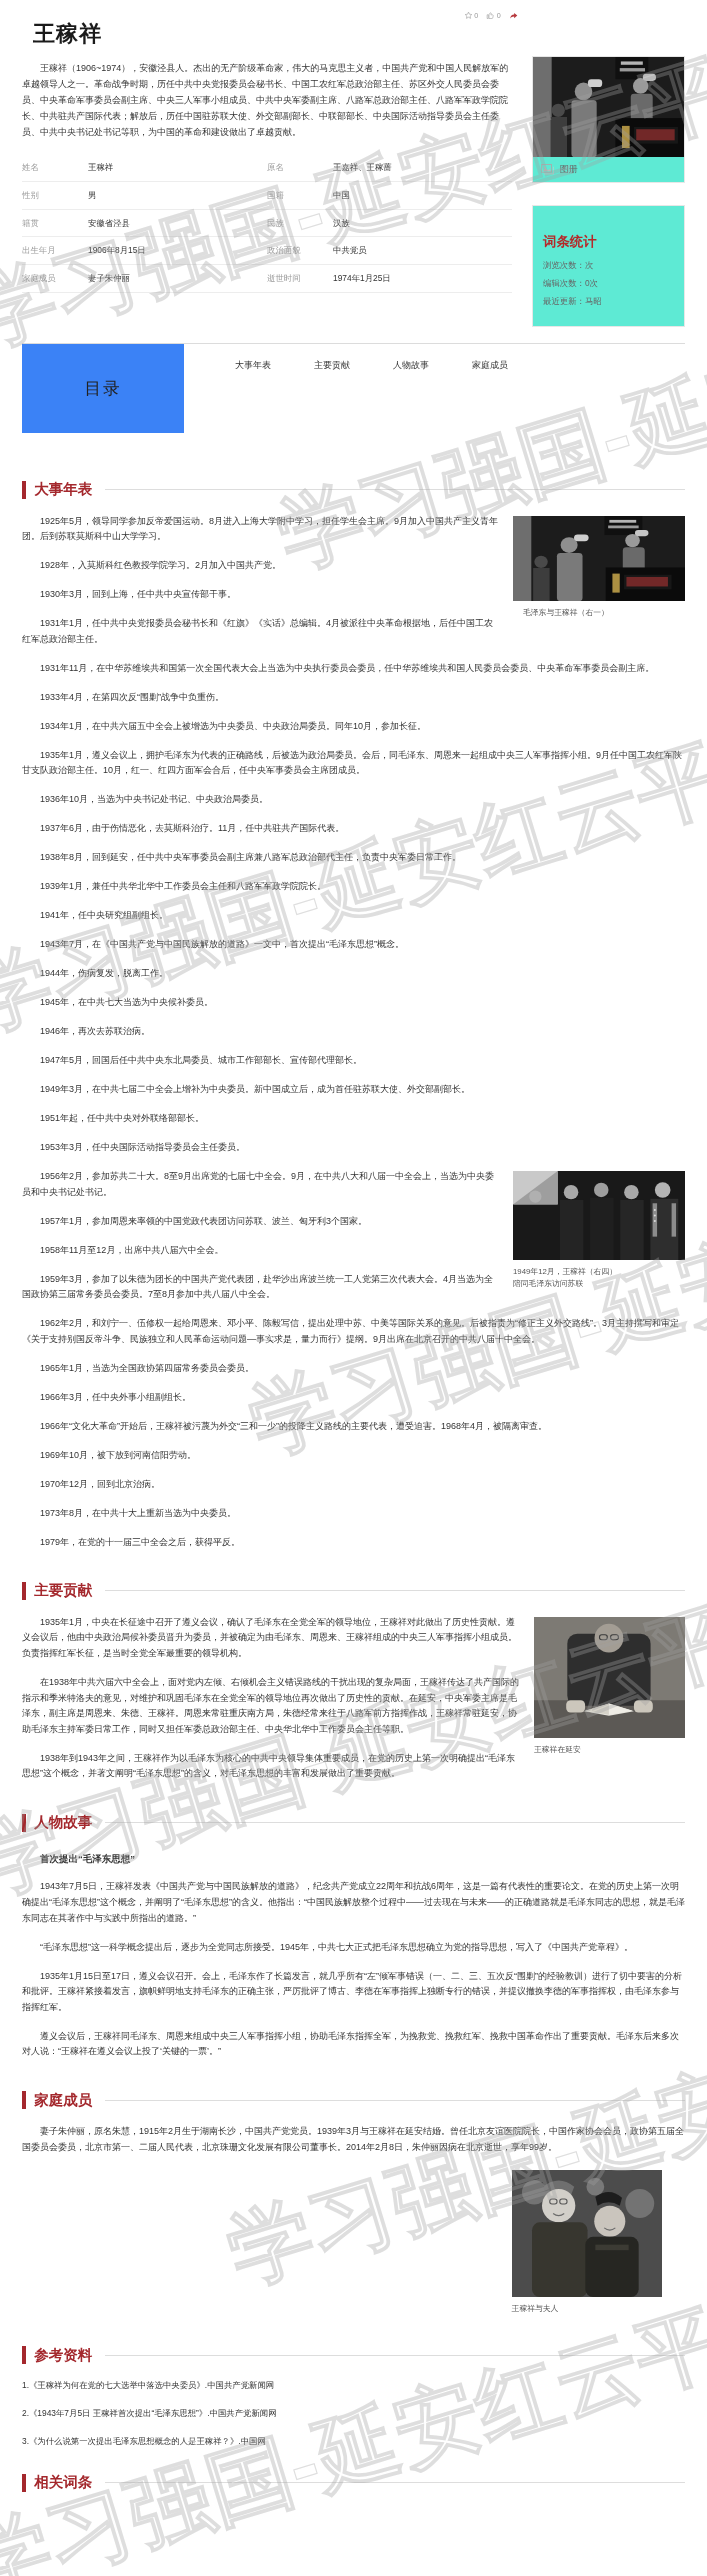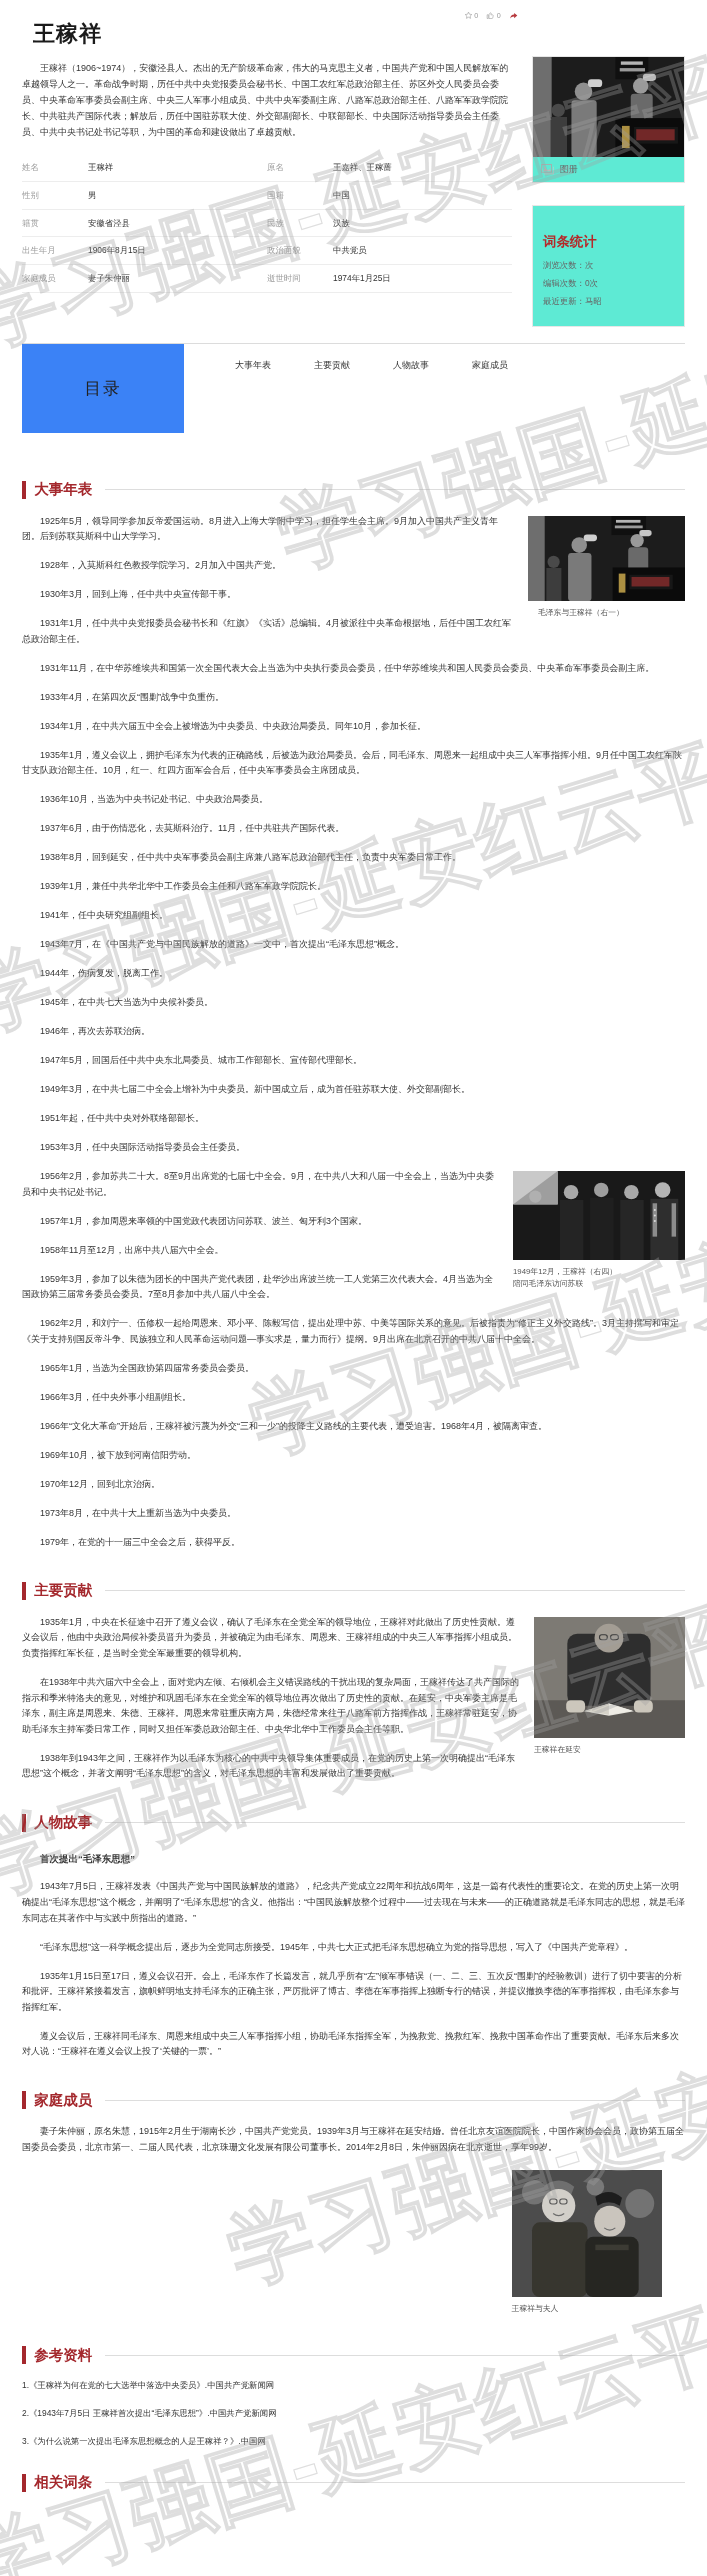--- a/index.html
+++ b/index.html
@@ -212,21 +212,21 @@
     </div>
 
     <section>
       <div class="sec-head" style="margin-top:47px">
         <span class="sec-bar"></span>
         <h2>大事年表</h2>
         <span class="sec-line"></span>
       </div>
 
       <div class="entries">
-        <figure class="fig-r" style="width:157px">
+        <figure class="fig-r" style="width:172px">
           <svg class="ph" height="85" viewBox="0 0 282 152" preserveAspectRatio="none">
             <rect width="282" height="152" fill="#1c1c1c"></rect>
             <rect x="0" y="0" width="30" height="152" fill="#6e6e6e"></rect>
             <rect x="150" y="0" width="62" height="34" fill="#101010"></rect>
             <rect x="158" y="7" width="44" height="5" fill="#b5b5b5"></rect>
               <rect x="156" y="17" width="50" height="5" fill="#9a9a9a"></rect>
             <circle cx="92" cy="52" r="14" fill="#8f8f8f"></circle>
               <rect x="72" y="66" width="42" height="86" rx="6" fill="#7a7a7a"></rect>
             <rect x="100" y="33" width="24" height="12" rx="6" fill="#cfcfcf"></rect>
             <circle cx="196" cy="44" r="12" fill="#9a9a9a"></circle>

